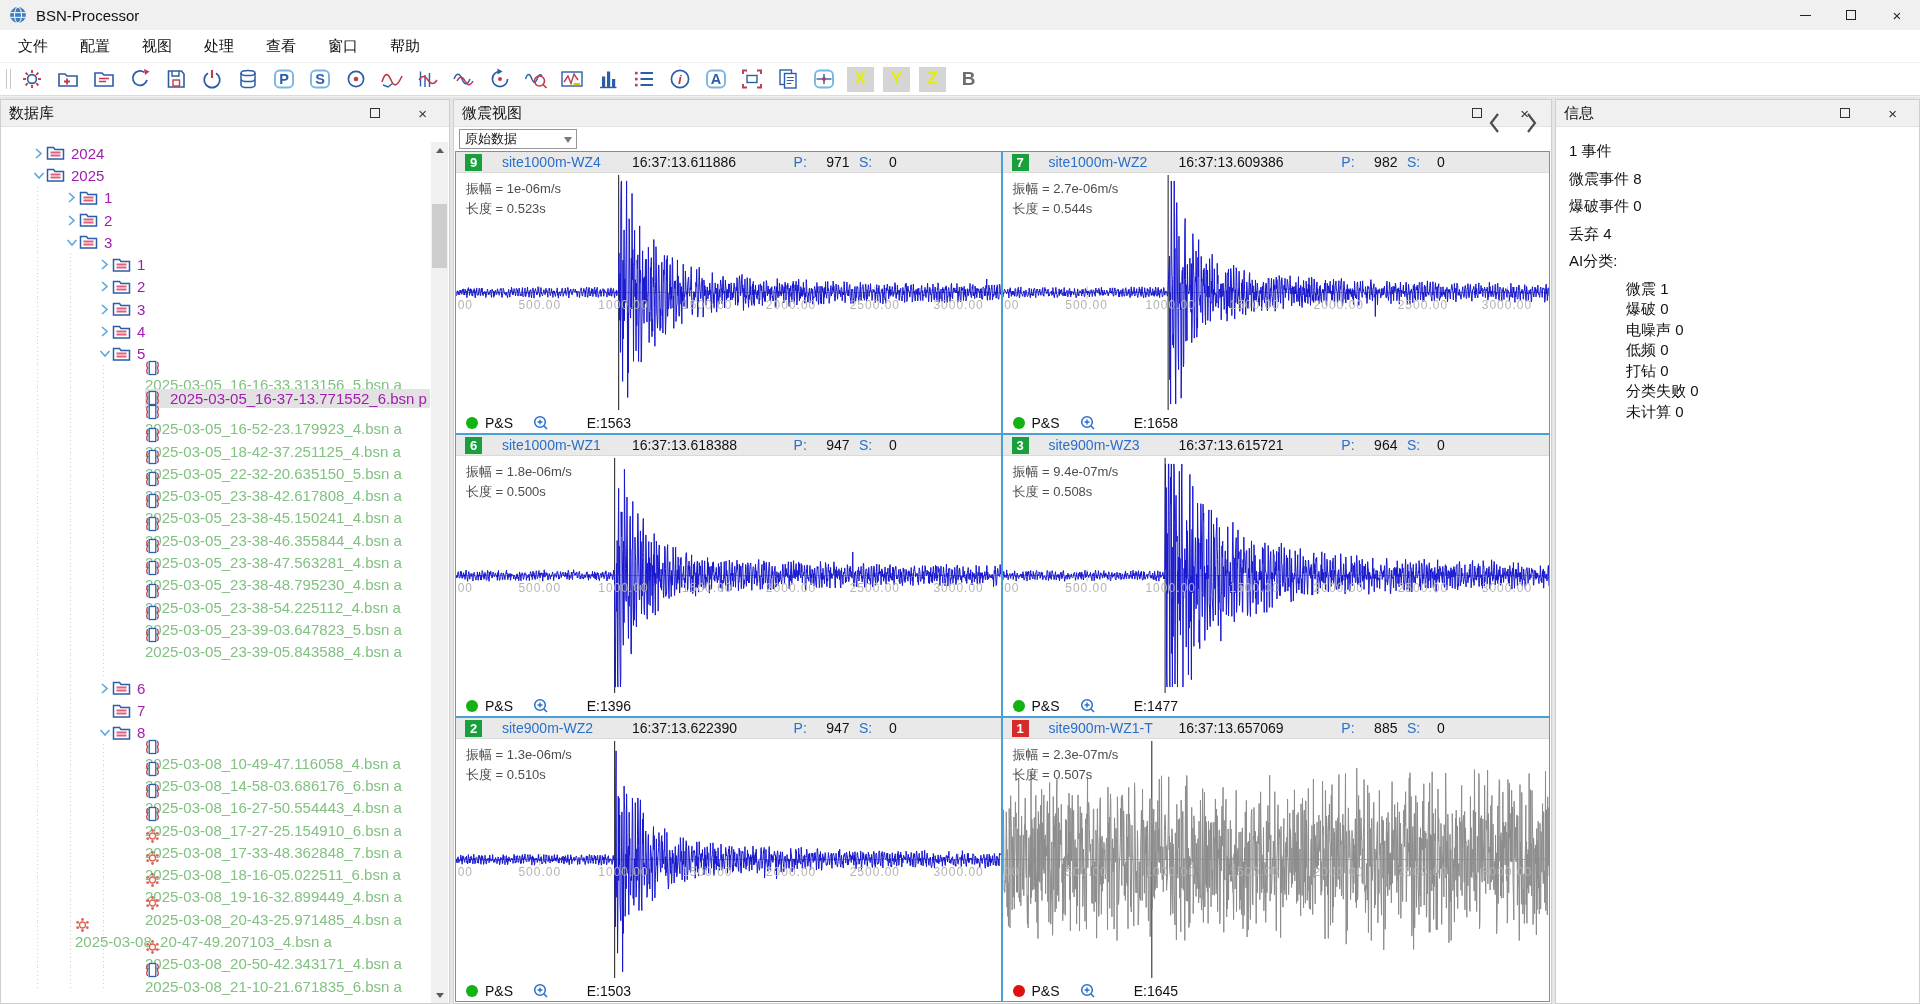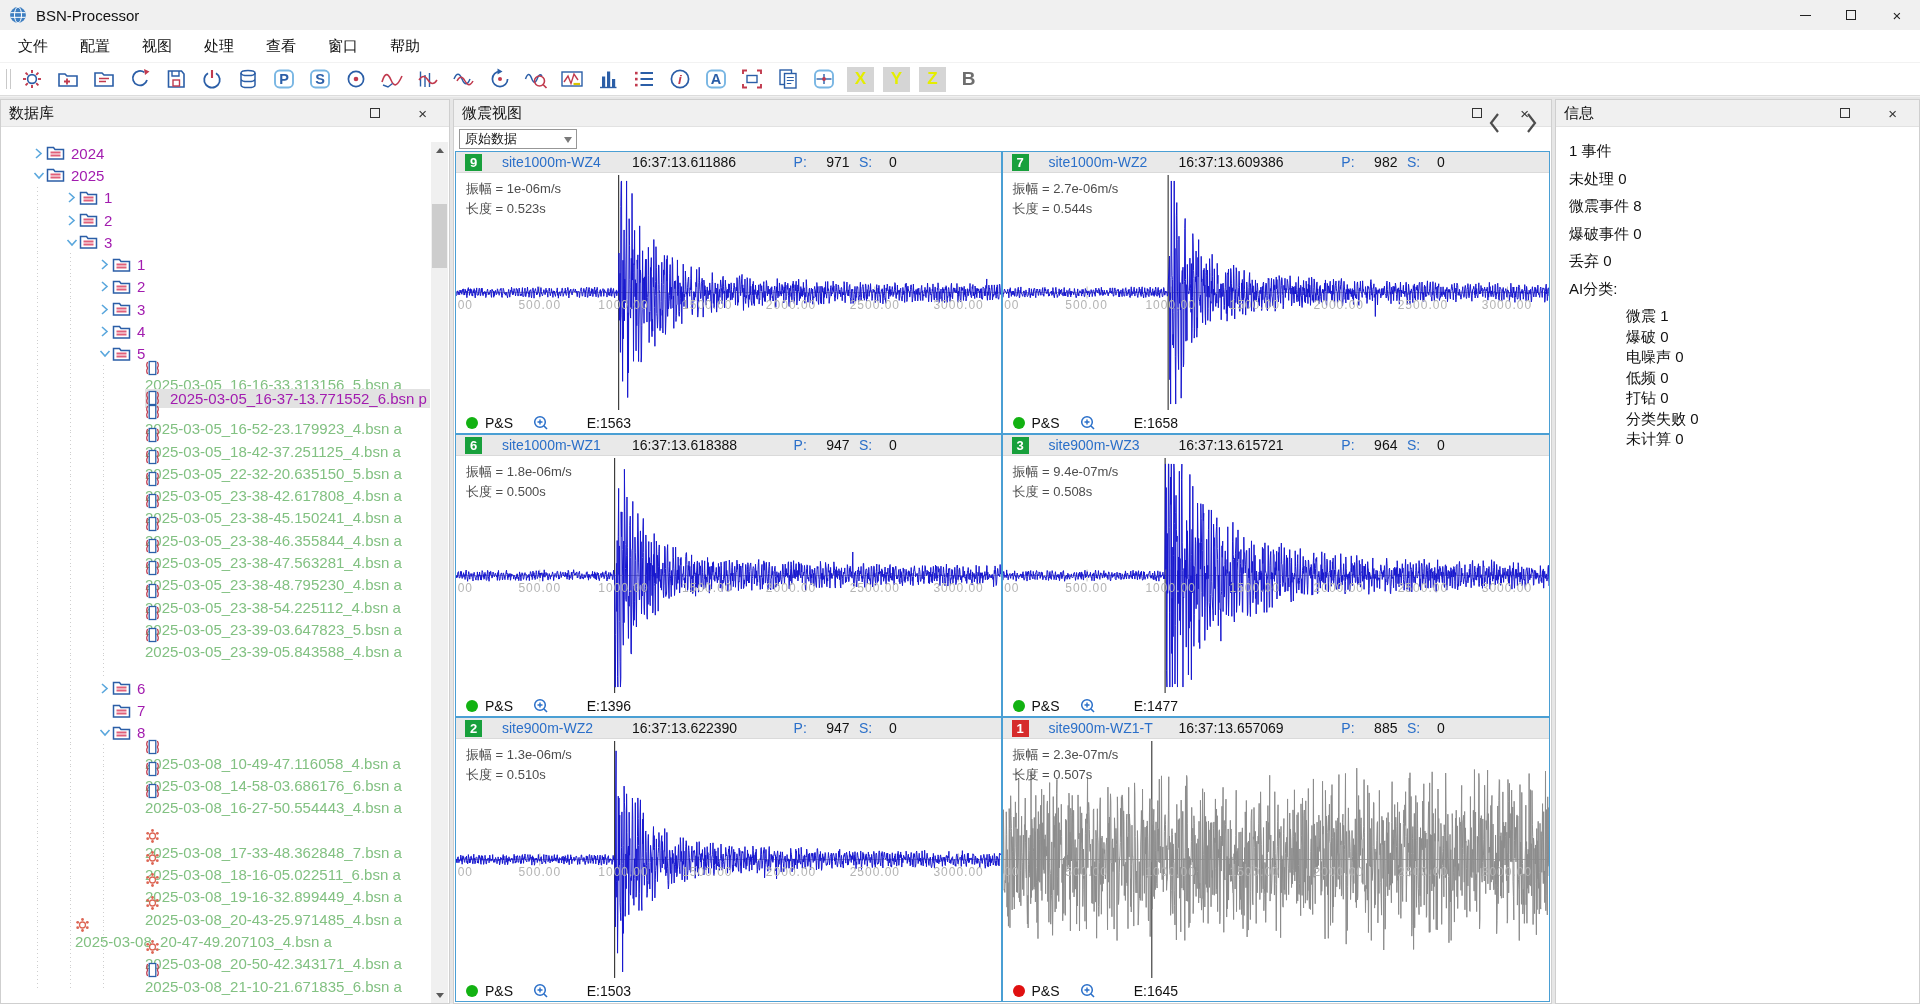--- a/index.html
+++ b/index.html
@@ -733,20 +733,27 @@
                 <path d="M2.6 2 q-1.8 3 0 6 q-1.8 3 0 6" fill="none" stroke="#c13a4e" stroke-width="1.2"></path>
                 <path d="M12.4 2 q1.8 3 0 6 q1.8 3 0 6" fill="none" stroke="#c13a4e" stroke-width="1.2"></path>
               </svg>
             </span><span class="t-label green">2025-03-08_16-27-50.554443_4.bsn a</span></span>
         </div>
         <div class="tree-row" style="padding-left: 129px;">
           <span class="guide" style="left: 36px;"></span>
           <span class="guide" style="left: 69px;"></span>
           <span class="guide" style="left: 102px;"></span>
           <span class="tw-arrow"></span>
+          <span><span class="t-icon">
+              <svg width="15" height="16" viewBox="0 0 15 16">
+                <rect x="4.2" y="1.5" width="6.6" height="13" fill="#fff" stroke="#2b5ea7" stroke-width="1.3"></rect>
+                <path d="M2.6 2 q-1.8 3 0 6 q-1.8 3 0 6" fill="none" stroke="#c13a4e" stroke-width="1.2"></path>
+                <path d="M12.4 2 q1.8 3 0 6 q1.8 3 0 6" fill="none" stroke="#c13a4e" stroke-width="1.2"></path>
+              </svg>
+            </span><span class="t-label green">2025-03-08_17-27-25.154910_6.bsn a</span></span>
         </div>
         <div class="tree-row" style="padding-left: 129px;">
           <span class="guide" style="left: 36px;"></span>
           <span class="guide" style="left: 69px;"></span>
           <span class="guide" style="left: 102px;"></span>
           <span class="tw-arrow"></span>
           <span><span class="t-icon">
               <svg width="15" height="16" viewBox="0 0 15 15">
                 <circle cx="7.5" cy="7.5" r="3" fill="#fff" stroke="#dd6655" stroke-width="1.3"></circle>
                 <g fill="#dd6655">
@@ -1171,24 +1178,23 @@
   <div class="panel" id="rightPanel">
     <div class="panel-header">
       <span>信息</span>
       <span class="ph-buttons">
         <span class="ph-max"></span>
         <span class="ph-close">×</span>
       </span>
     </div>
     <div class="info-body" id="infoBody">
         <div class="info-line">1 事件</div>
-        <div class="info-line">未处理 0</div>
         <div class="info-line">微震事件 8</div>
         <div class="info-line">爆破事件 0</div>
-        <div class="info-line">丢弃 0</div>
+        <div class="info-line">丢弃 4</div>
         <div class="info-line">AI分类:</div>
         <div class="ai-items">
           <div class="ai-line">微震 1</div>
           <div class="ai-line">爆破 0</div>
           <div class="ai-line">电噪声 0</div>
           <div class="ai-line">低频 0</div>
           <div class="ai-line">打钻 0</div>
           <div class="ai-line">分类失败 0</div>
           <div class="ai-line">未计算 0</div>
         </div>

